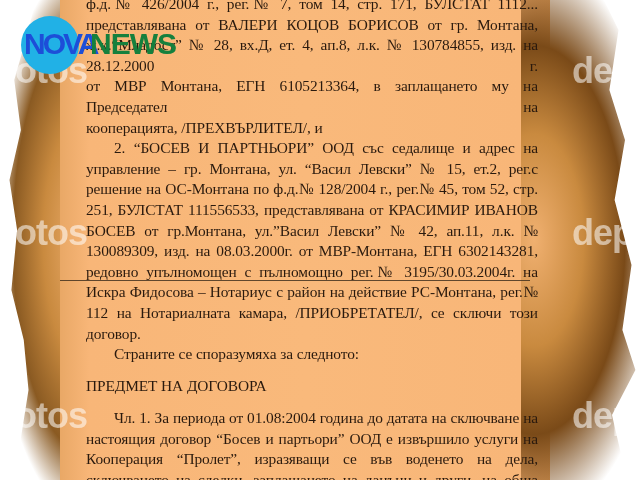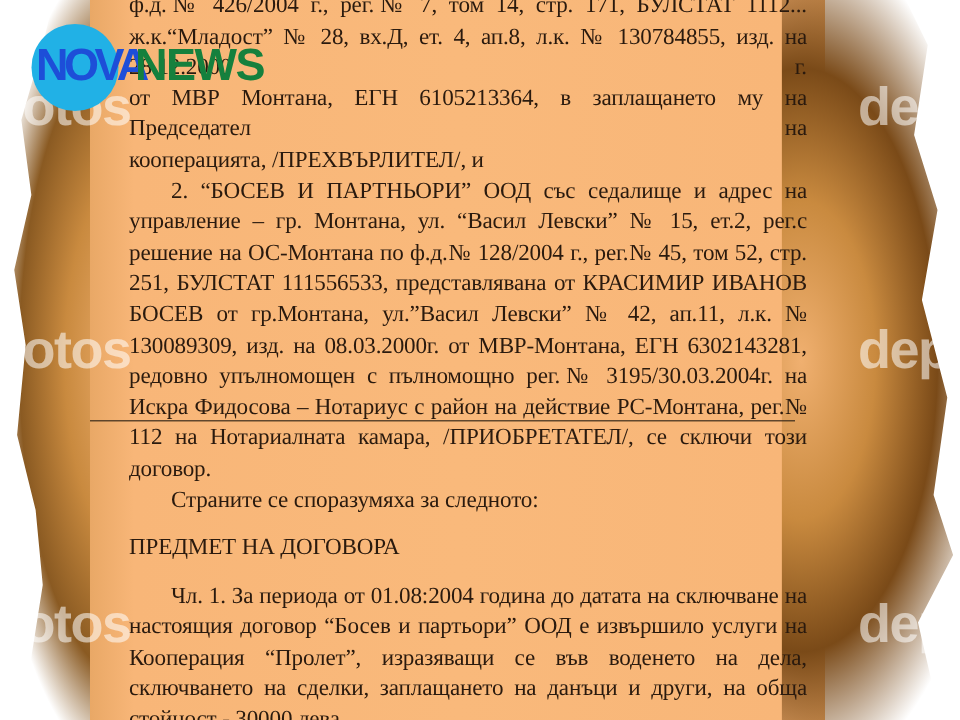--- a/index.html
+++ b/index.html
@@ -32,20 +32,21 @@
 </head>
 <body>
 
 <div class="stage">
   <div class="burnt burnt-left"></div>
   <div class="paper"></div>
   <div class="burnt burnt-right"></div>
 
   <div class="doc">
     <p class="just-last">ф.д.№ 426/2004 г., рег.№ 7, том 14, стр. 171, БУЛСТАТ 1112...</p>
+    <p class="just-last">представлявана от ВАЛЕРИ КОЦОВ БОРИСОВ от гр. Монтана,</p>
     <p class="just-last">ж.к.“Младост” № 28, вх.Д, ет. 4, ап.8, л.к. № 130784855, изд. на 28.12.2000 г.</p>
     <p class="just-last">от МВР Монтана, ЕГН 6105213364, в заплащането му на Председател на</p>
     <p>кооперацията, /ПРЕХВЪРЛИТЕЛ/, и</p>
     <p class="ind">2. “БОСЕВ И ПАРТНЬОРИ” ООД със седалище и адрес на управление – гр. Монтана, ул. “Васил Левски” № 15, ет.2, рег.с решение на ОС-Монтана по ф.д.№ 128/2004 г., рег.№ 45, том 52, стр. 251, БУЛСТАТ 111556533, представлявана от КРАСИМИР ИВАНОВ БОСЕВ от гр.Монтана, ул.”Васил Левски” № 42, ап.11, л.к. № 130089309, изд. на 08.03.2000г. от МВР-Монтана, ЕГН 6302143281, редовно упълномощен с пълномощно рег.№ 3195/30.03.2004г. на Искра Фидосова – Нотариус с район на действие РС-Монтана, рег.№ 112 на Нотариалната камара, /ПРИОБРЕТАТЕЛ/, се сключи този договор.</p>
     <p class="ind">Страните се споразумяха за следното:</p>
     <p class="center">ПРЕДМЕТ НА ДОГОВОРА</p>
     <p class="ind">Чл. 1. За периода от 01.08:2004 година до датата на сключване на настоящия договор “Босев и партьори” ООД е извършило услуги на Кооперация “Пролет”, изразяващи се във воденето на дела, сключването на сделки, заплащането на данъци и други, на обща стойност - 30000 лева.</p>
 
   </div>
 

